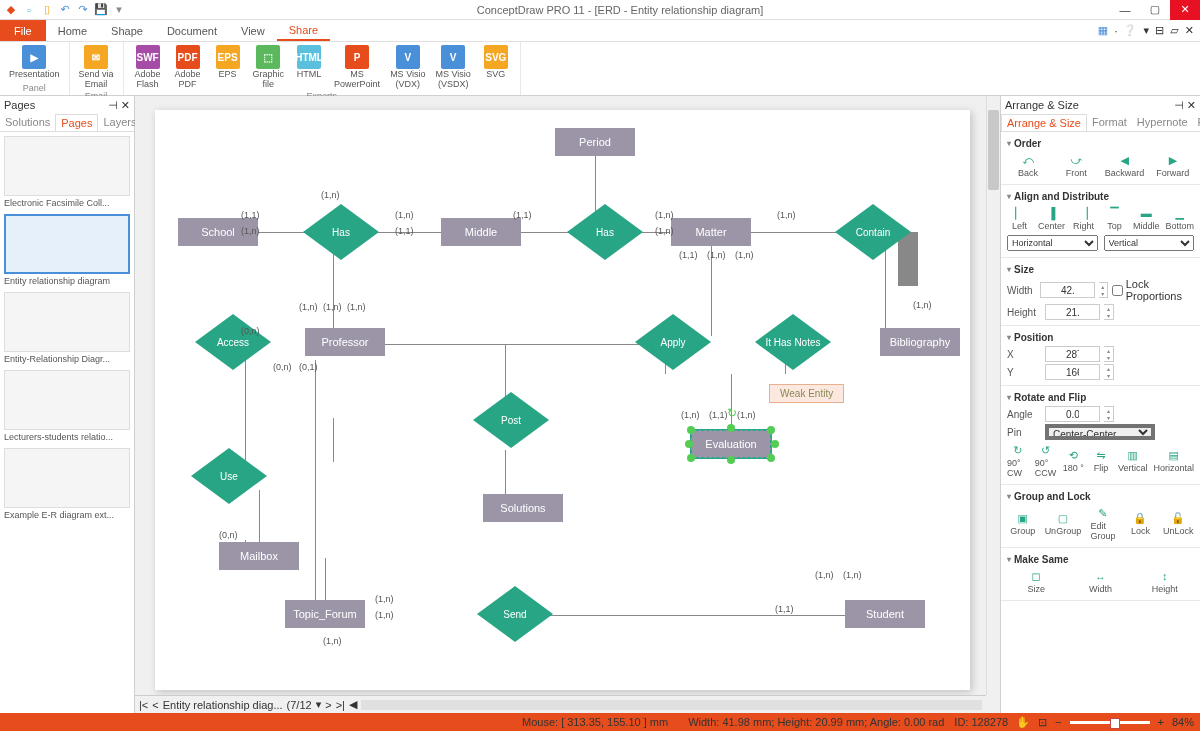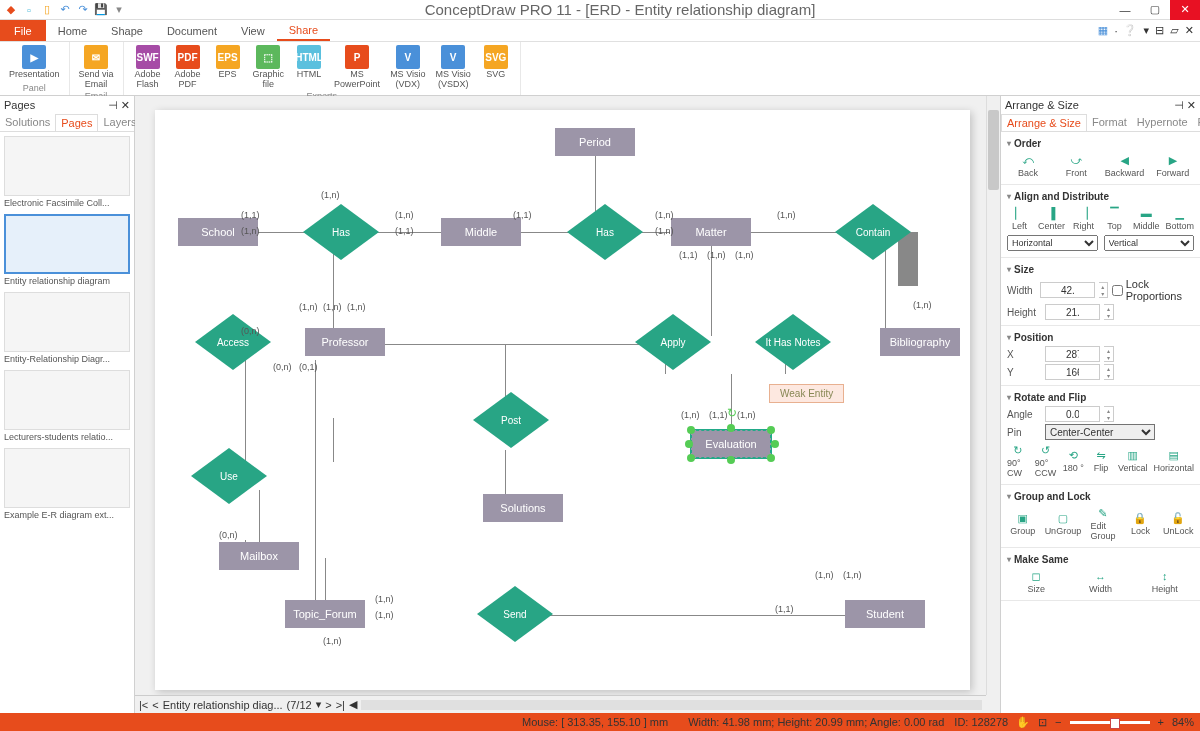--- a/index.html
+++ b/index.html
@@ -1,20 +1,20 @@
 <!DOCTYPE html>
 <html><head>
 <meta charset="utf-8">
 <style>
 *{box-sizing:border-box;margin:0;padding:0;font-family:"Segoe UI",Tahoma,sans-serif;font-size:11px;color:#333;user-select:none}
 body{width:1200px;height:731px;overflow:hidden;background:#fff}
 .titlebar{height:20px;background:#fff;display:flex;align-items:center;border-bottom:1px solid #ddd}
 .qat{display:flex;gap:4px;padding:0 4px;align-items:center}
 .qat span{width:14px;height:14px;display:inline-flex;align-items:center;justify-content:center;font-size:11px}
-.titlebar-title{flex:1;text-align:center;font-size:15px;color:#666}
+.titlebar-title{flex:1;text-align:center;font-size:11px;color:#666}
 .winbtns{display:flex}
 .winbtns div{width:30px;height:20px;display:flex;align-items:center;justify-content:center;font-size:11px}
 .winbtns .close{background:#e81123;color:#fff}
 .menubar{height:22px;display:flex;align-items:stretch;border-bottom:1px solid #e0e0e0}
 .menubar .file{background:#e74c1c;color:#fff;padding:0 14px;display:flex;align-items:center;font-size:11px}
 .menubar .tab{padding:0 12px;display:flex;align-items:center;font-size:11px;color:#555}
 .menubar .tab.active{color:#e74c1c;border-bottom:2px solid #e74c1c}
 .menubar .right{margin-left:auto;display:flex;align-items:center;gap:6px;padding:0 6px;color:#666}
 .ribbon{height:54px;background:#fff;border-bottom:1px solid #d0d0d0;display:flex}
 .ribbon-group{border-right:1px solid #e8e8e8;padding:2px 6px;display:flex;flex-direction:column;align-items:center;justify-content:space-between}
@@ -53,21 +53,21 @@
 .rp-sec{border-bottom:1px solid #e8e8e8;padding:4px 6px}
 .rp-sec-h{font-size:10px;font-weight:bold;color:#333;padding:2px 0;display:flex;align-items:center;gap:3px}
 .rp-sec-h::before{content:"▾";font-size:8px;color:#888}
 .rp-row{display:flex;gap:6px;align-items:center;padding:2px 0}
 .rp-btn{display:flex;flex-direction:column;align-items:center;gap:1px;flex:1}
 .rp-btn .ic{width:18px;height:14px;display:flex;align-items:center;justify-content:center;font-size:11px;color:#28a585}
 .rp-btn .lb{font-size:9px;color:#555}
 .rp-input{display:flex;align-items:center;gap:4px;padding:1px 0}
 .rp-input label{width:34px;font-size:10px;color:#555}
 .rp-input input{width:55px;height:16px;font-size:10px;border:1px solid #ccc;padding:0 20px}
-.rp-input select{width:110px;height:16px;font-size:10px;border:1px solid #737373}
+.rp-input select{width:110px;height:16px;font-size:10px;border:4px solid #737373}
 .spinner{width:10px;height:16px;border:1px solid #ccc;border-left:0;display:flex;flex-direction:column}
 .spinner div{flex:1;font-size:6px;text-align:center;color:#888}
 .chk{display:flex;align-items:center;gap:3px;font-size:10px;color:#555}
 .chk input{width:11px;height:11px}
 .statusbar{height:18px;background:#e74c1c;color:#fff;display:flex;align-items:center;font-size:10px;padding:0 6px}
 .statusbar .seg{padding:0 10px}
 .statusbar .right{margin-left:auto;display:flex;align-items:center;gap:8px}
 .tabbar{height:18px;background:#f0f0f0;border-top:1px solid #ccc;display:flex;align-items:center;font-size:9px;color:#666;padding:0 4px;gap:4px}
 .slider{width:80px;height:3px;background:#fff;position:relative}
 .slider::after{content:"";position:absolute;left:50%;top:-3px;width:8px;height:9px;background:#fff;border:1px solid #c44}

